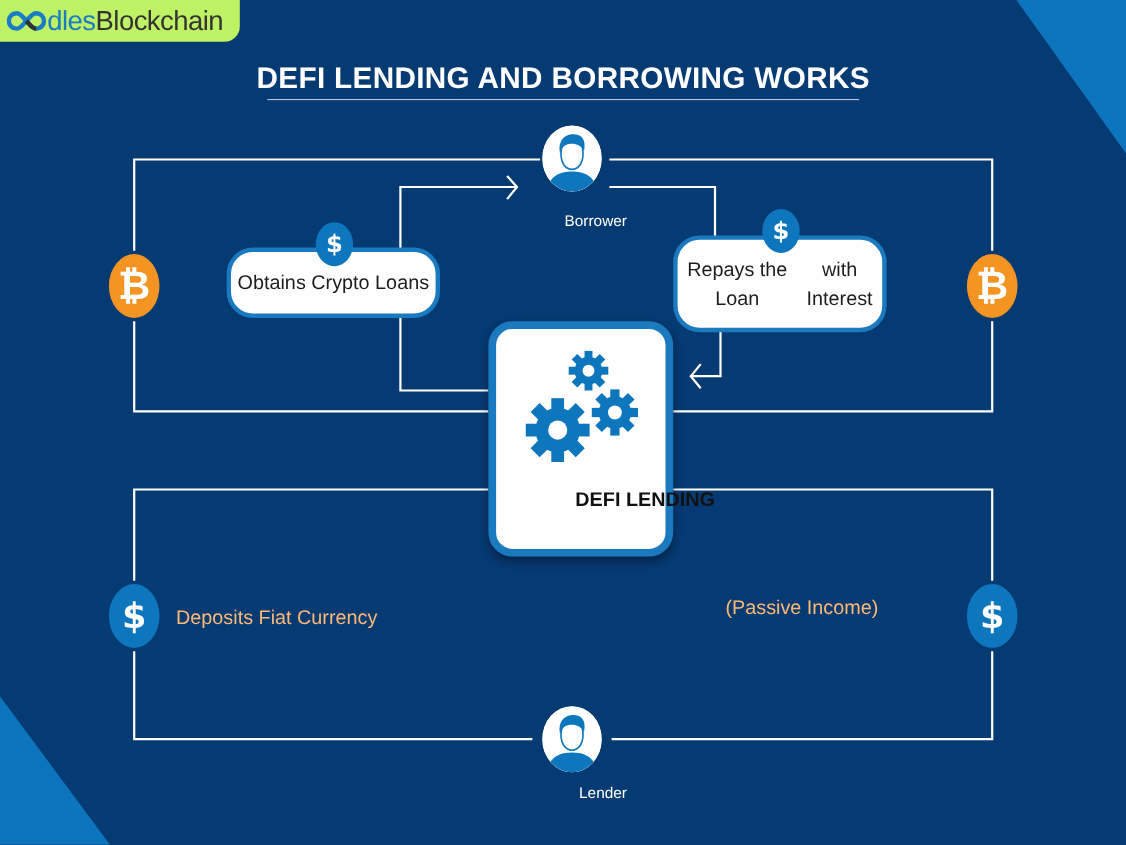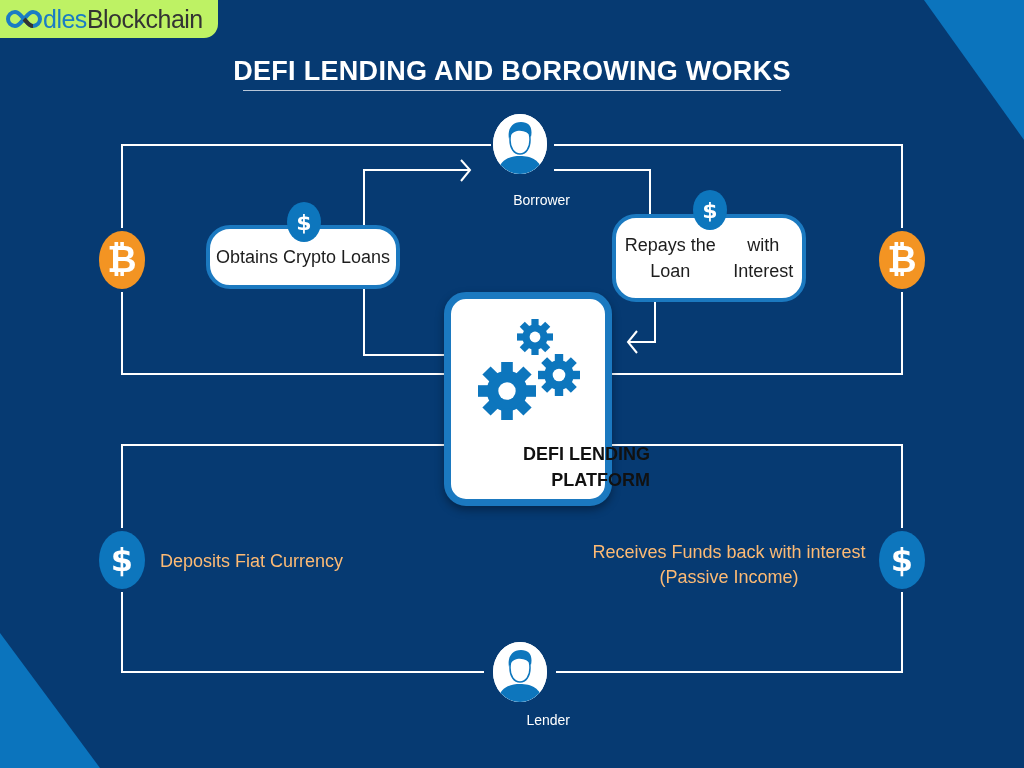--- a/index.html
+++ b/index.html
@@ -156,24 +156,22 @@
         </g>
         <circle cx="0" cy="0" r="6" fill="#ffffff"></circle>
       </g>
     </defs>
     <use href="#gear" transform="translate(64,28) scale(0.9)"></use>
     <use href="#gear" transform="translate(88,66) scale(1.05)"></use>
     <use href="#gear" transform="translate(36,82) scale(1.45)"></use>
   </svg>
   <div id="platform-label">
     <div>DEFI LENDING</div>
-    <div>PLATFORM</div>
   </div>
 </div>
 
 <div class="coin usd big" style="left:99px; top:531px;">$</div>
 <div class="side-text" style="left:160px; top:549px;">Deposits Fiat Currency</div>
 
 <div class="coin usd big" style="left:879px; top:531px;">$</div>
 <div class="side-text" style="left:584px; top:540px; width:290px; text-align:center;">
-  <div>Receives Funds back with interest</div>
   <div>(Passive Income)</div>
 </div>
 
 </body></html>

